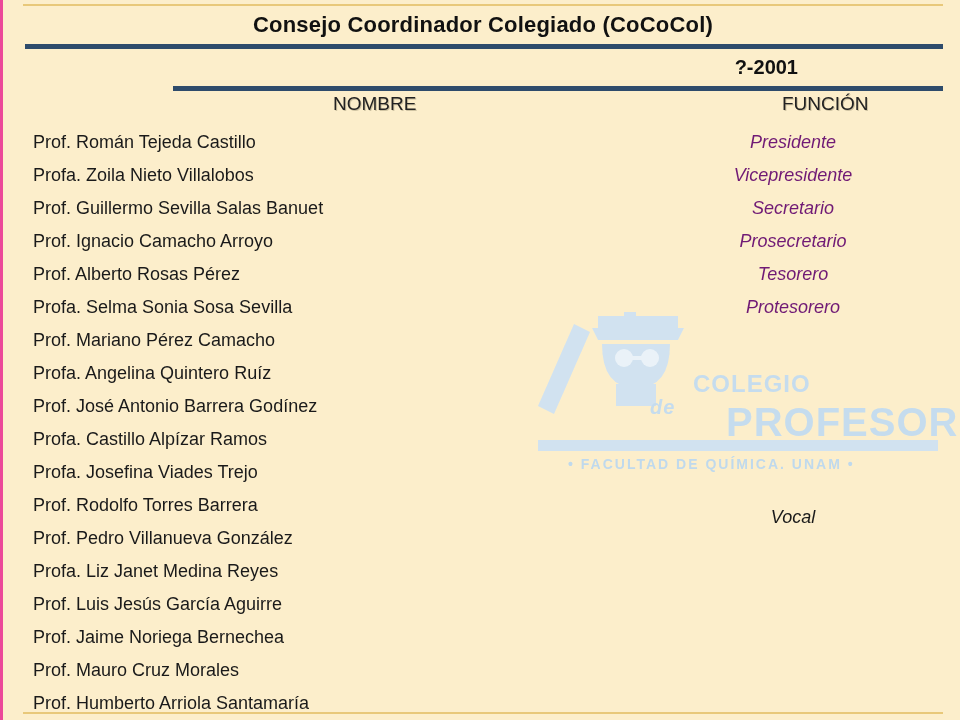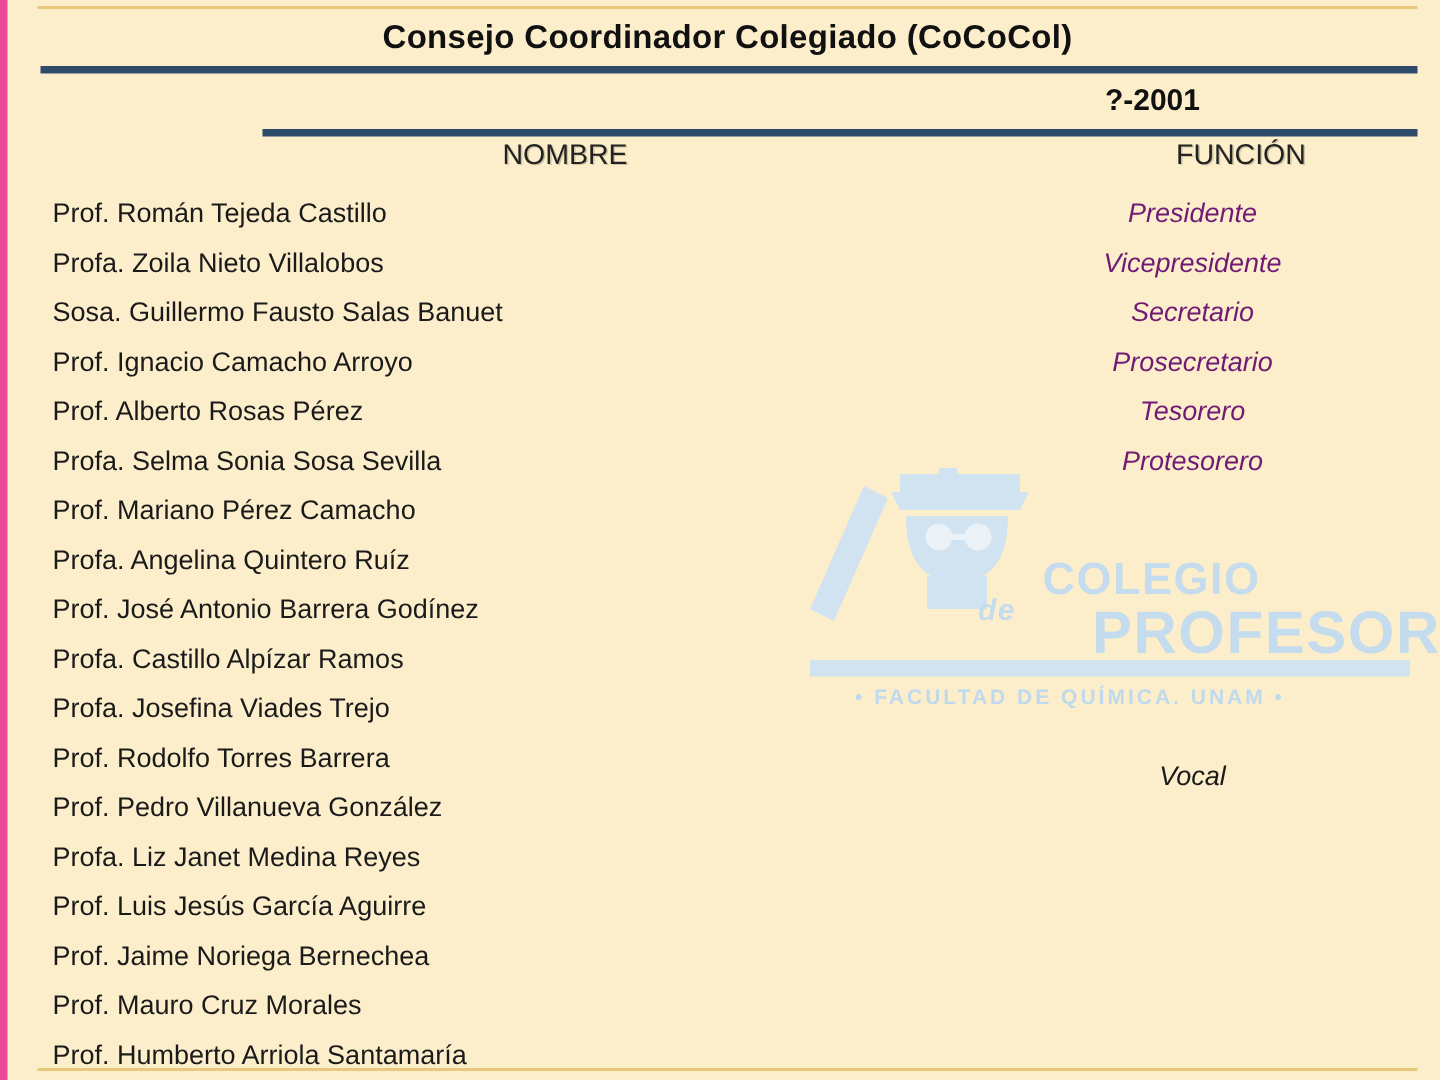--- a/index.html
+++ b/index.html
@@ -13,21 +13,21 @@
     font-family: "Liberation Sans", sans-serif;
     overflow: hidden;
     position: relative;
   }
   .slide {
     position: absolute;
     left: 0; top: 0;
     width: 960px;
     height: 720px;
     box-sizing: border-box;
-    border-left: 5px solid #ec4899;
+    border-left: 3px solid #ec4899;
     background: #fceecb;
   }
   
   .rule-top {
     position: absolute;
     left: 20px; top: 4px;
     width: 920px; height: 2px;
     background: #e8c87a;
   }
   .rule-under-title {
@@ -123,21 +123,21 @@
     opacity: 0.95;
     pointer-events: none;
   }
   .wm-text {
     position: absolute;
     font-family: "Liberation Sans", sans-serif;
     font-weight: bold;
     color: #c3dcf0;
     letter-spacing: 1px;
   }
-  .wm-colegio { left: 165px; top: 82px; font-size: 30px; }
+  .wm-colegio { left: 165px; top: 82px; font-size: 24px; }
   .wm-profesores { left: 150px; top: 112px; font-size: 40px; margin-left: 48px; }
   .wm-de { left: 122px; top: 108px; font-size: 20px; font-style: italic; }
   .wm-bar {
     position: absolute;
     left: 10px; top: 152px;
     width: 400px; height: 11px;
     background: #cfe2f3;
   }
   .wm-fac {
     left: 40px; top: 168px;
@@ -184,21 +184,21 @@
     <div class="wm-text wm-colegio">COLEGIO</div>
     <div class="wm-text wm-de">de</div>
     <div class="wm-text wm-profesores">PROFESORES</div>
     <div class="wm-bar"></div>
     <div class="wm-text wm-fac">•   FACULTAD   DE   QUÍMICA.   UNAM   •</div>
   </div>
 
   <div class="names">
     <div class="name-row">Prof. Román Tejeda Castillo</div>
     <div class="name-row">Profa. Zoila Nieto Villalobos</div>
-    <div class="name-row">Sosa. Guillermo Fausto Salas Banuet</div>
+    <div class="name-row">Prof. Guillermo Sevilla Salas Banuet</div>
     <div class="name-row">Prof. Ignacio Camacho Arroyo</div>
     <div class="name-row">Prof. Alberto Rosas Pérez</div>
     <div class="name-row">Profa. Selma Sonia Sosa Sevilla</div>
     <div class="name-row">Prof. Mariano Pérez Camacho</div>
     <div class="name-row">Profa. Angelina Quintero Ruíz</div>
     <div class="name-row">Prof. José Antonio Barrera Godínez</div>
     <div class="name-row">Profa. Castillo Alpízar Ramos</div>
     <div class="name-row">Profa. Josefina Viades Trejo</div>
     <div class="name-row">Prof. Rodolfo Torres Barrera</div>
     <div class="name-row">Prof. Pedro Villanueva González</div>

